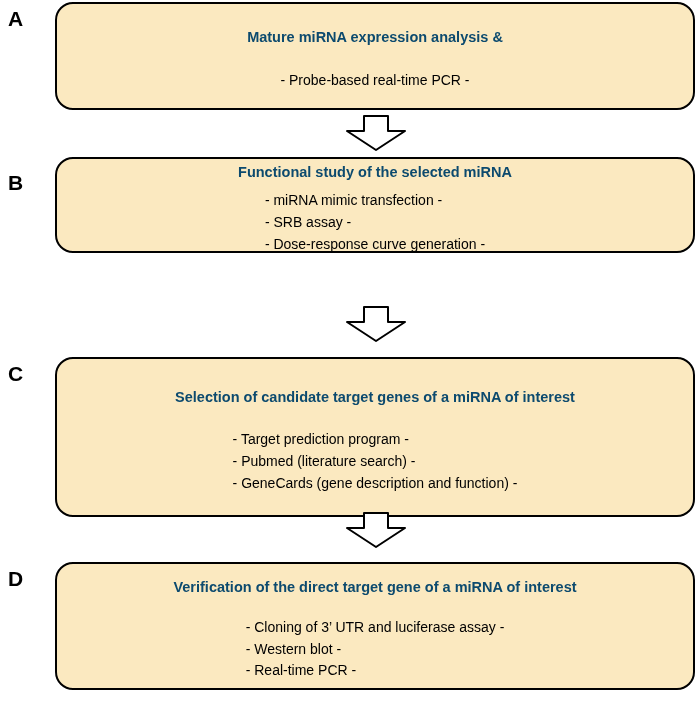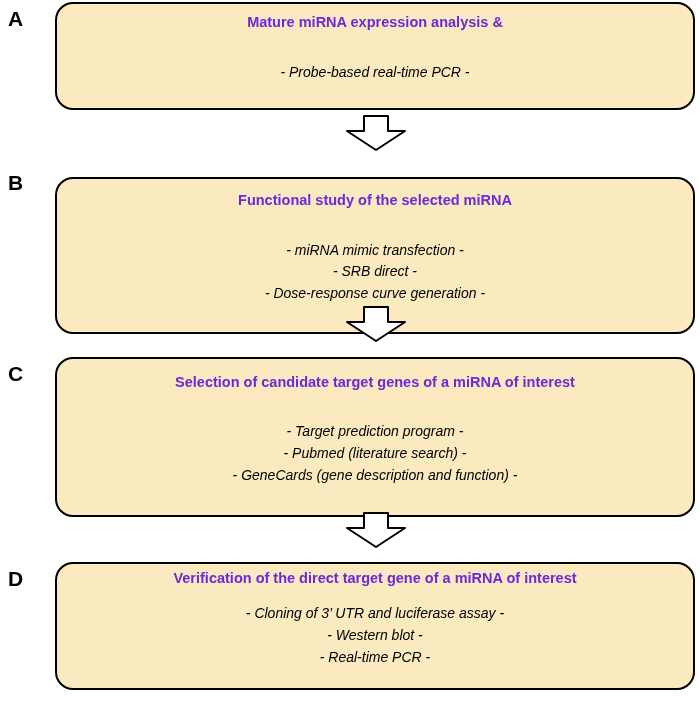--- a/index.html
+++ b/index.html
@@ -40,29 +40,28 @@
     font-size: 21px;
     font-weight: bold;
     line-height: 1;
     color: #000000;
   }
   .stage-title {
     font-size: 14.5px;
     font-weight: bold;
     text-align: center;
     line-height: 1.35;
-    margin: 0;
-    color: #6d28d9;
+    margin: 8px;
+    color: #0c4a6e;
   }
   .stage-items {
-    margin: 15px;
+    margin: 0;
     padding: 0;
     list-style: none;
-    text-align: center;
-    font-style: italic;
+    text-align: left;
   }
   .stage-items li {
     font-size: 14px;
     line-height: 1.55;
     color: #000000;
     white-space: nowrap;
   }
   .gap-small { height: 14px; }
   .arrow {
     position: absolute;
@@ -70,21 +69,21 @@
     width: 70px;
     height: 36px;
   }
   .arrow svg { display: block; }
 
   
   #stage-a { top: 2px;   height: 108px; }
   #label-a { top: 8px; }
   #arrow-a { top: 115px; }
 
-  #stage-b { top: 177px; height: 157px; }
+  #stage-b { top: 157px; height: 96px; }
   #label-b { top: 172px; }
   #arrow-b { top: 306px; }
 
   #stage-c { top: 357px; height: 160px; }
   #label-c { top: 363px; }
   #arrow-c { top: 512px; }
 
   #stage-d { top: 562px; height: 128px; }
   #label-d { top: 568px; }
 </style>
@@ -109,21 +108,21 @@
       <polygon points="23,1 47,1 47,16 64,16 35,35 6,16 23,16" fill="#ffffff" stroke="#000000" stroke-width="2" stroke-linejoin="round"></polygon>
     </svg>
   </div>
 
   <div class="stage-label" id="label-b">B</div>
   <div class="stage" id="stage-b">
     <div class="stage-title">Functional study of the selected miRNA</div>
     <div class="gap-small"></div>
     <ul class="stage-items">
       <li>- miRNA mimic transfection -</li>
-      <li>- SRB direct -</li>
+      <li>- SRB assay -</li>
       <li>- Dose-response curve generation -</li>
     </ul>
   </div>
 
   <div class="arrow" id="arrow-b">
     <svg width="70" height="36" viewBox="0 0 70 36" aria-hidden="true">
       <polygon points="23,1 47,1 47,16 64,16 35,35 6,16 23,16" fill="#ffffff" stroke="#000000" stroke-width="2" stroke-linejoin="round"></polygon>
     </svg>
   </div>
 

